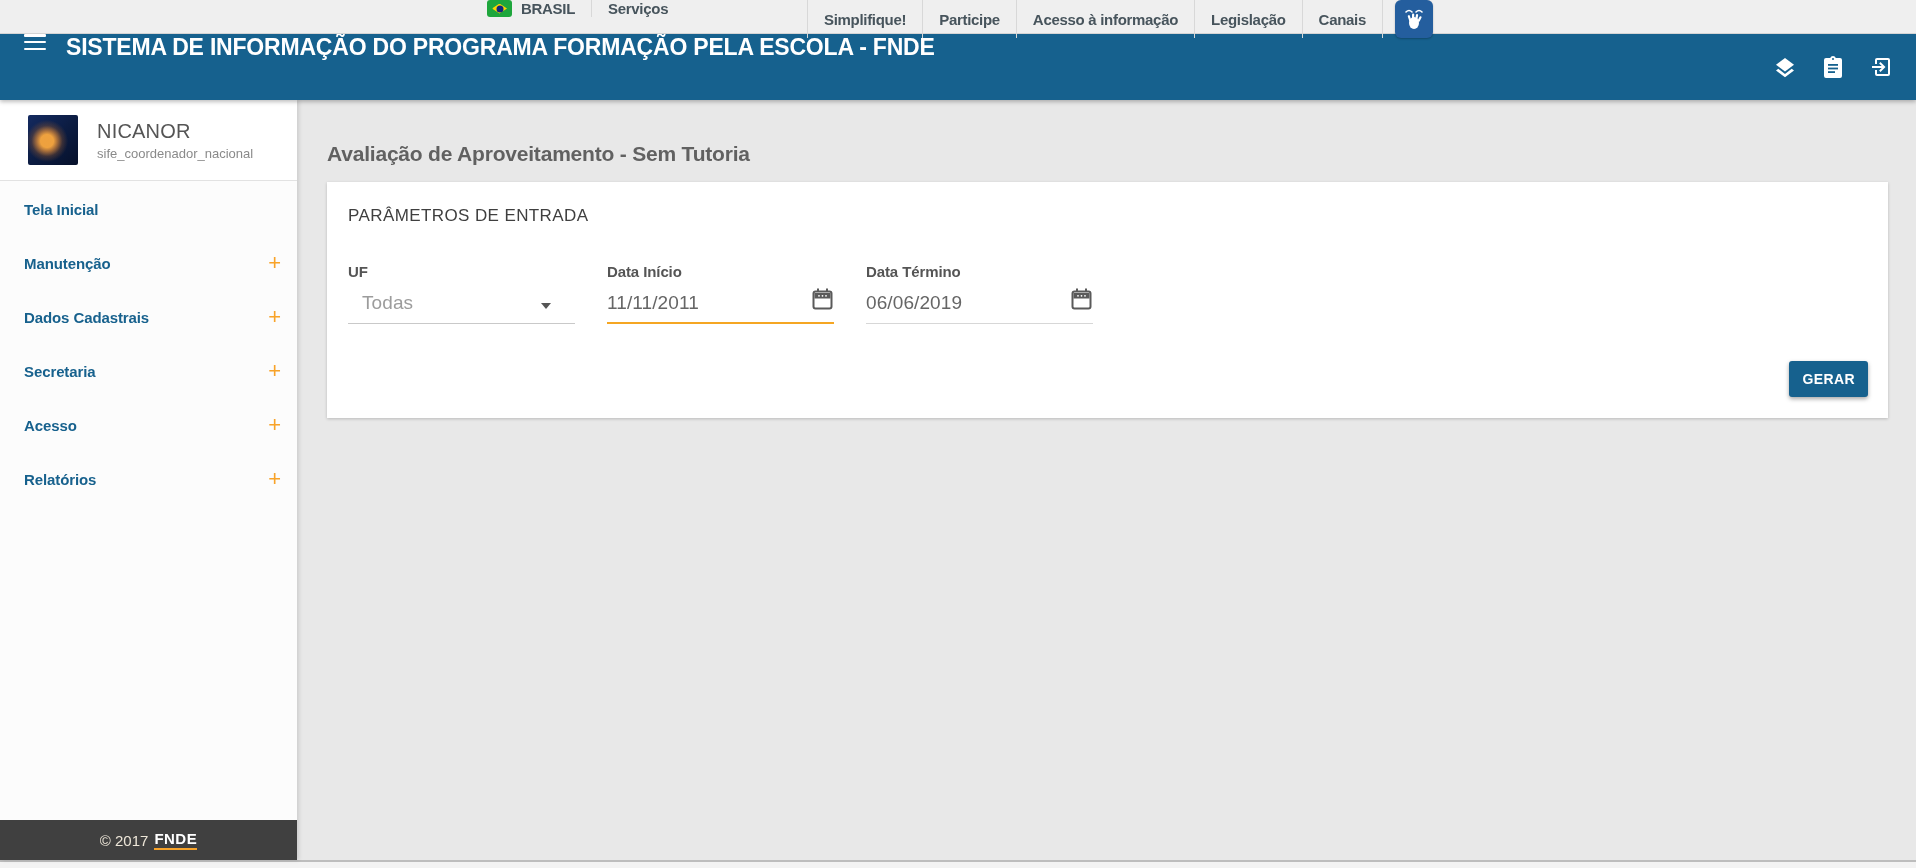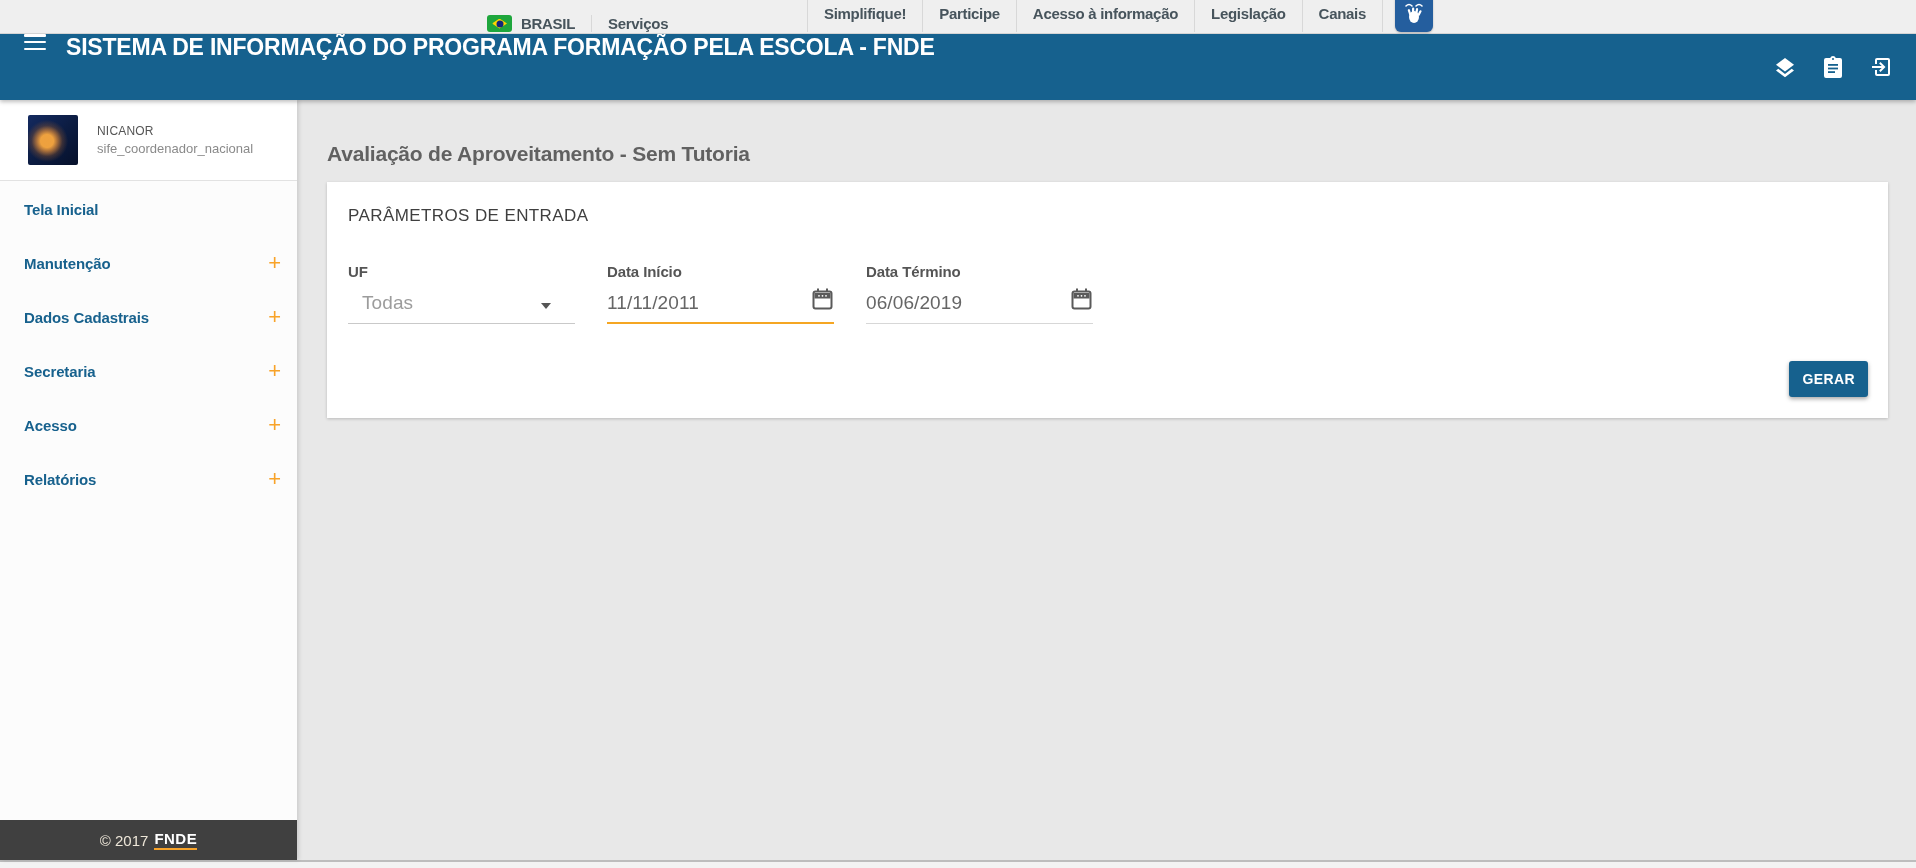--- a/index.html
+++ b/index.html
@@ -1,21 +1,21 @@
 <!DOCTYPE html>
 <html><head>
 <meta charset="utf-8">
 <style>
   * { margin:0; padding:0; box-sizing:border-box; }
   html,body { width:1916px; height:868px; overflow:hidden; font-family:"Liberation Sans", sans-serif; background:#E8E8E8; }
   .page { position:relative; width:1916px; height:868px; }
 
   
   .govbar { position:relative; height:34px; background:#EFEFEF; border-bottom:1px solid #D4D4D4; z-index:30; }
-  .govbar-inner { position:absolute; left:487px; right:483px; top:0; height:22px; display:flex; align-items:flex-end; justify-content:space-between;margin-top:10px; }
+  .govbar-inner { position:absolute; left:487px; right:483px; top:0; height:22px; display:flex; align-items:flex-start; justify-content:space-between; }
   .gov-left, .gov-right { display:flex; align-items:stretch; }
   .gov-cell { display:flex; align-items:center; padding:0 16px; font-size:15px; font-weight:700; color:#47545C; letter-spacing:-0.3px; cursor:pointer; white-space:nowrap; }
   .gov-sep { width:1px; background:#D8D8D8; margin:0; }
   .brand-cell { padding-left:0; }
   .flag { width:25px; height:17px; border-radius:3px; margin-right:9px; position:relative; background:#1EA63C; overflow:hidden; flex:0 0 auto; }
   .flag .diamond { position:absolute; left:50%; top:50%; width:15px; height:10px; background:#FFD400; transform:translate(-50%,-50%) ; clip-path:polygon(50% 0,100% 50%,50% 100%,0 50%); }
   .flag .circle { position:absolute; left:50%; top:50%; width:7px; height:7px; border-radius:50%; background:#13277B; transform:translate(-50%,-50%); }
   .vlibras { width:38px; height:38px; margin-left:12px; margin-top:0; border-radius:6px; background:#245E9E; display:flex; align-items:center; justify-content:center; cursor:pointer; align-self:flex-start; box-shadow:0 1px 2px rgba(0,0,0,.25); }
 
   
@@ -28,21 +28,21 @@
   .appbar-icons .icon-btn { width:26px; height:26px; display:flex; align-items:center; justify-content:center; cursor:pointer; }
 
   
   .sidebar { position:absolute; left:0; top:100px; bottom:8px; width:297px; background:#FCFCFC; box-shadow:2px 0 4px rgba(0,0,0,.12); z-index:10; display:flex; flex-direction:column; }
   .user-card { height:81px; background:#FFF; border-bottom:1px solid #E2E2E2; display:flex; align-items:center; padding:0 14px 0 28px; }
   .avatar { width:50px; height:50px; border-radius:2px; flex:0 0 auto;
     background:
       radial-gradient(circle at 38% 52%, rgba(250,168,62,.95) 0 16%, rgba(225,140,55,.7) 26%, rgba(150,90,45,.35) 38%, rgba(0,0,0,0) 52%),
       linear-gradient(135deg,#142A60 0%,#0B1B40 55%,#06102A 100%); }
   .user-meta { margin-left:19px; overflow:hidden; }
-  .user-name { font-size:12px; color:#555; letter-spacing:.2px; }
+  .user-name { font-size:20px; color:#555; letter-spacing:.2px; }
   .user-role { font-size:13px; color:#8A8A8A; margin-top:3px;text-align:right; }
   .menu { flex:1; padding-top:1px; }
   .menu-item { height:54px; display:flex; align-items:center; justify-content:space-between; padding:0 16px 0 24px; cursor:pointer; }
   .menu-item .mi-label { font-size:15px; font-weight:700; color:#17618D; letter-spacing:-0.1px; }
   .menu-item .mi-plus { font-size:22px; font-weight:400; color:#F8A329; line-height:1; }
   .side-footer { height:40px; background:#404040; display:flex; align-items:center; justify-content:center; font-size:15px; }
   .side-footer .copy { color:#EDE6D8; margin-right:6px; }
   .side-footer .fnde-link { color:#FFF; font-weight:700; letter-spacing:.5px; border-bottom:2px solid #F8A329; padding-bottom:1px; cursor:pointer; }
 
   

